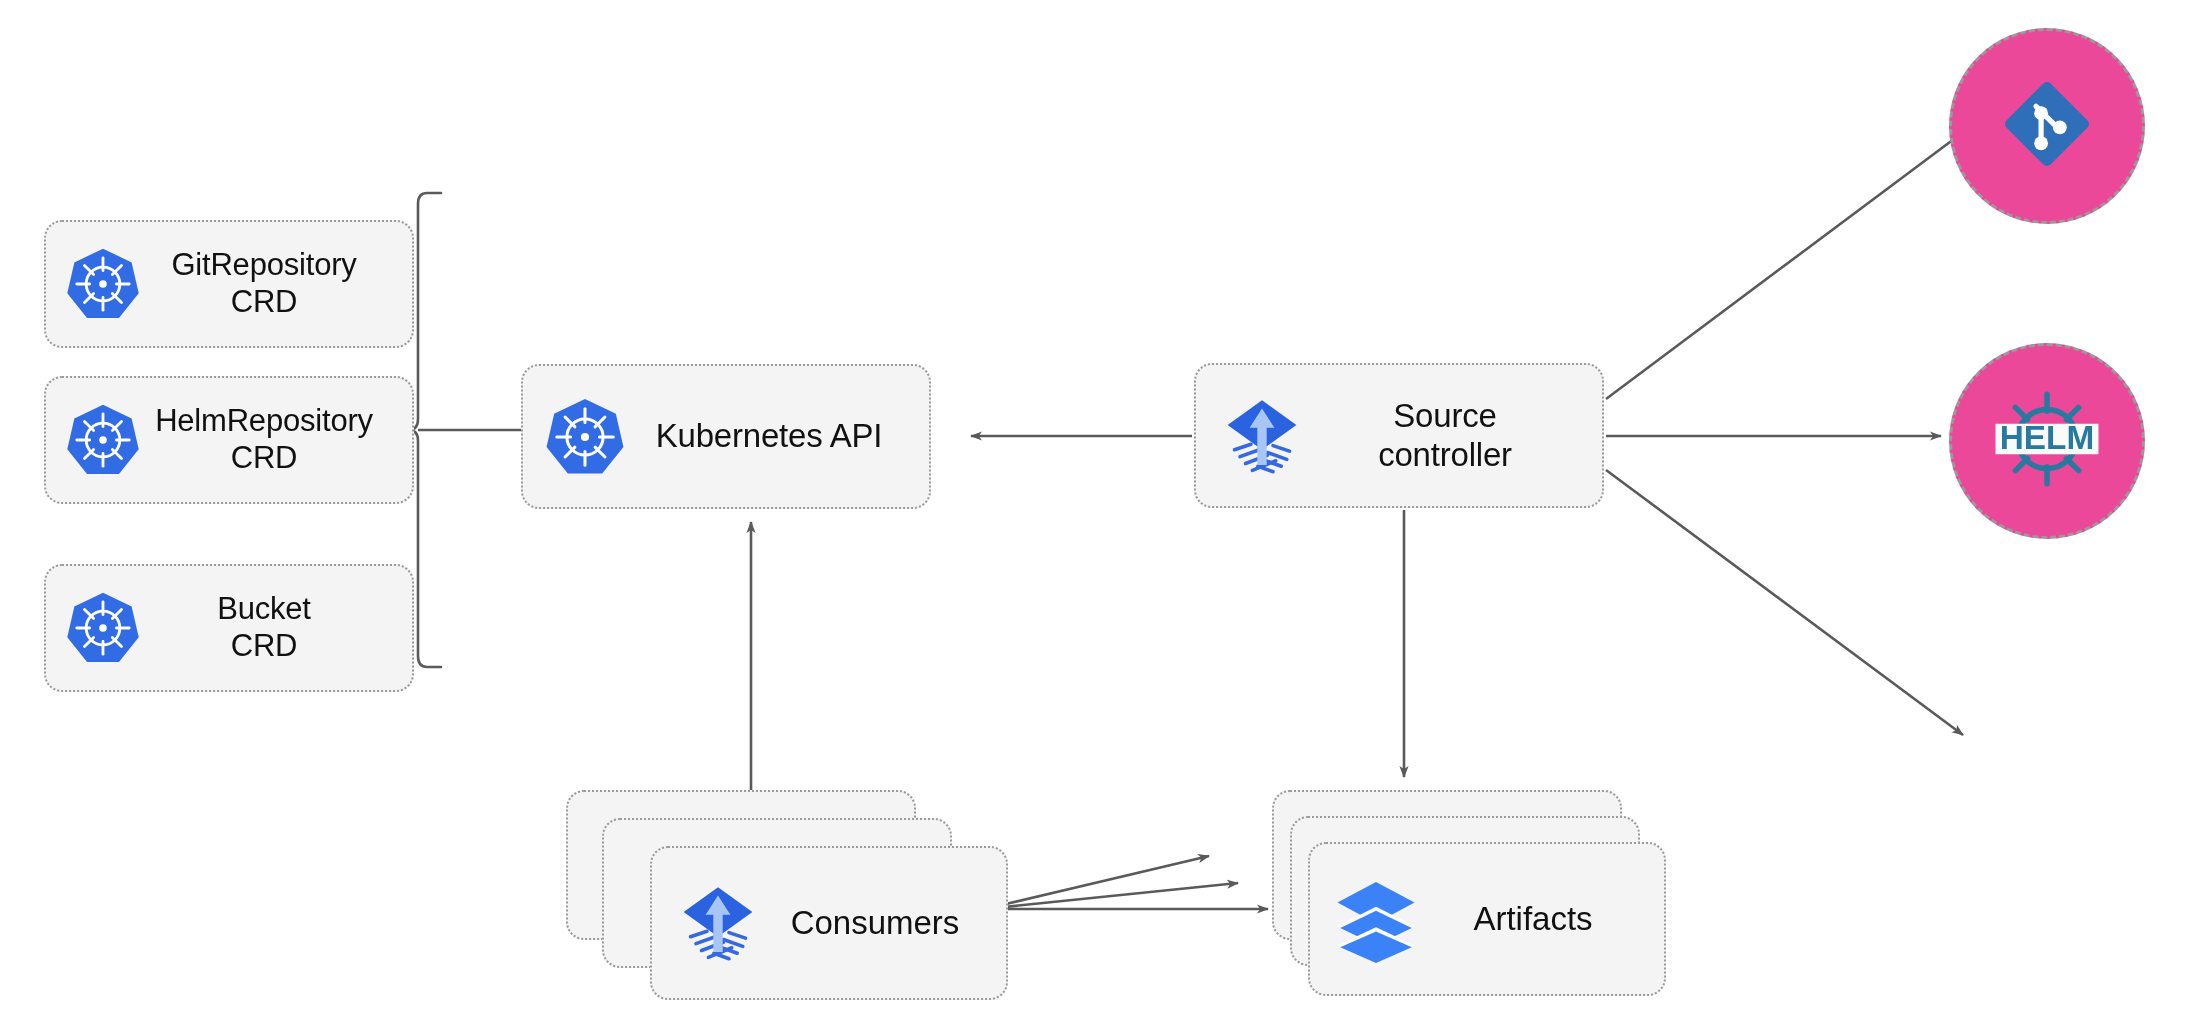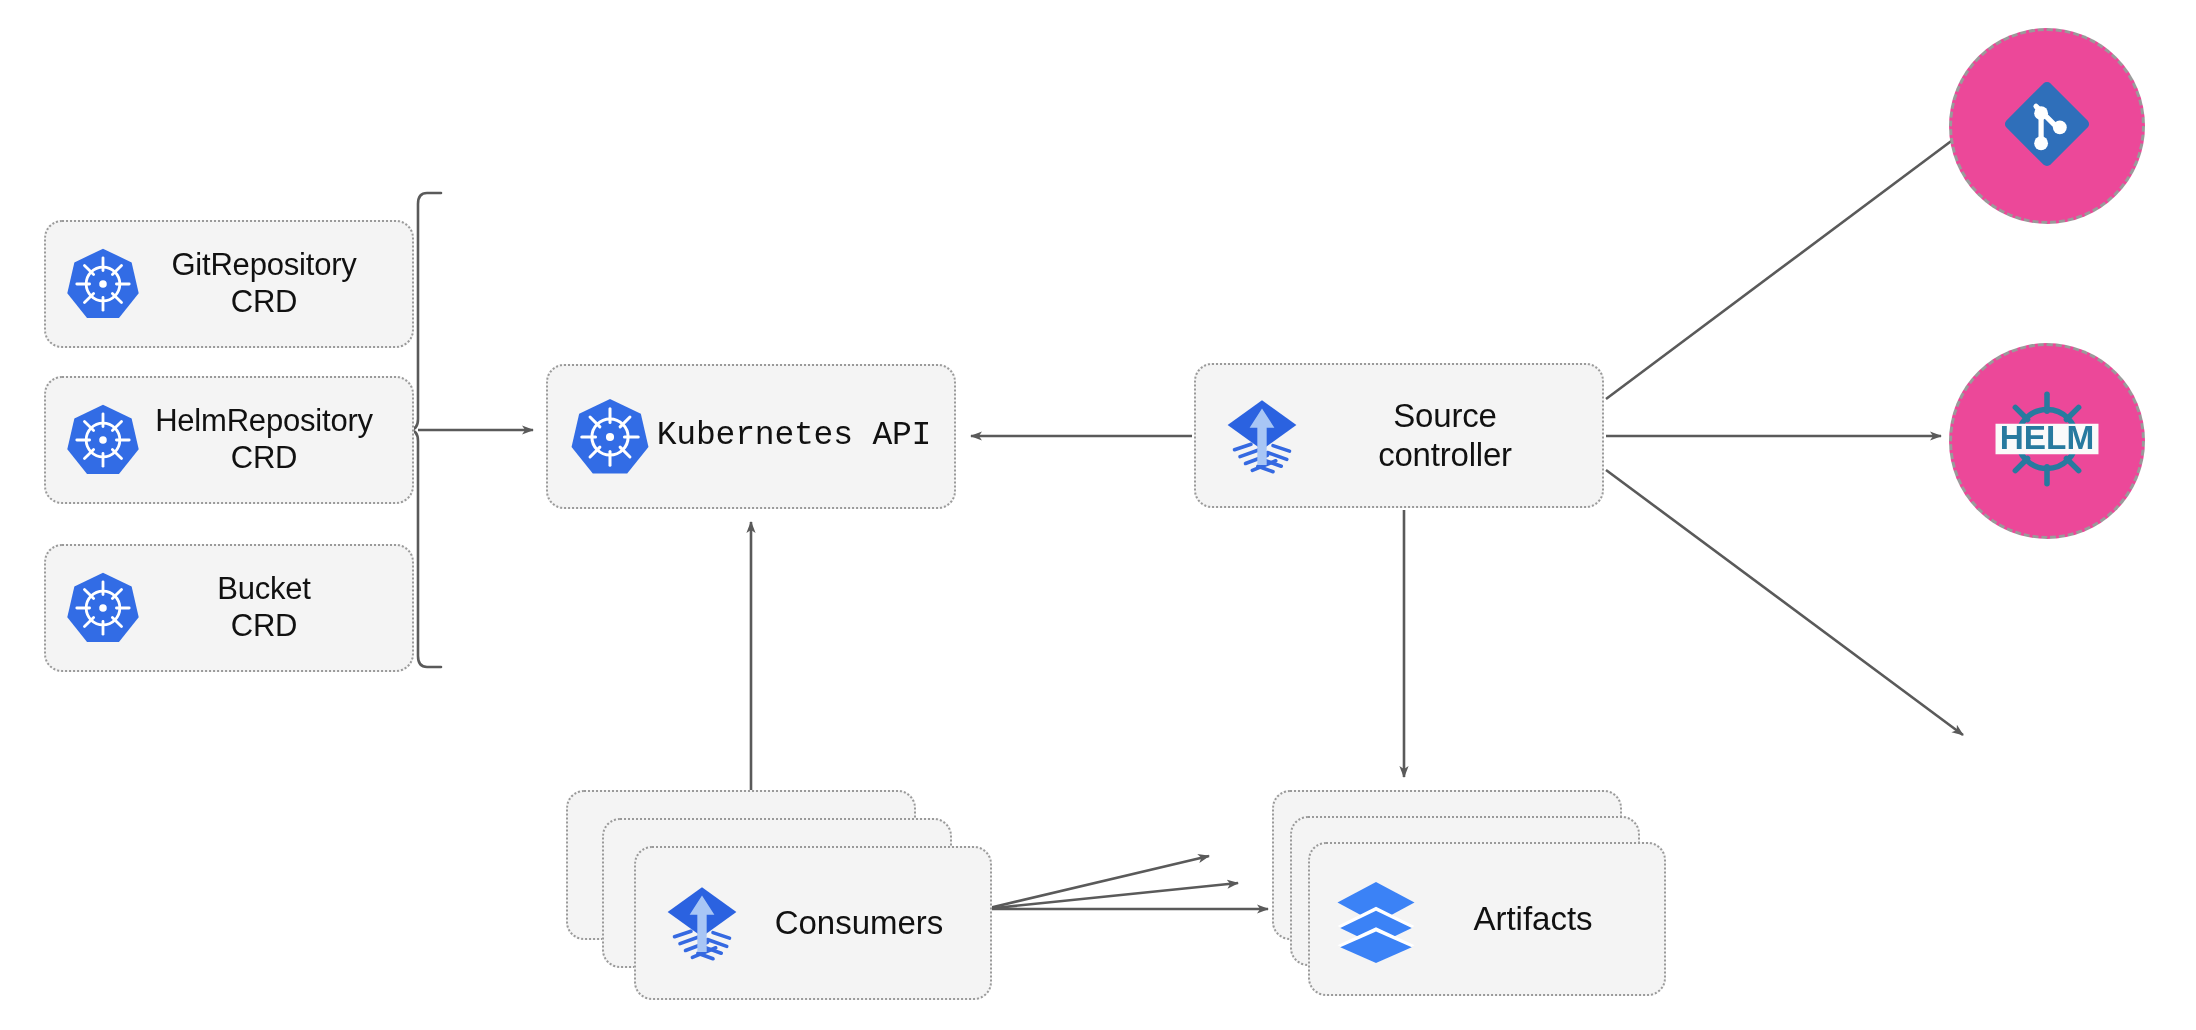--- a/index.html
+++ b/index.html
@@ -58,28 +58,27 @@
     left: 44px;
     width: 370px;
     height: 128px;
     padding: 0 16px 0 18px;
   }
   .crd .ico { width: 78px; height: 78px; }
   .crd .lbl { font-size: 31px; padding-right: 10px; }
 
   #crd-git   { top: 220px; }
   #crd-helm  { top: 376px; }
-  #crd-bucket{ top: 544px; }
+  #crd-bucket{ top: 564px; }
 
   
   #k8s-api {
-    left: 546px; top: 364px;
+    left: 521px; top: 364px;
     width: 410px; height: 145px;
     padding: 0 18px 0 20px;
-    font-family: Liberation Mono, monospace;
   }
   #k8s-api .ico { width: 84px; height: 84px; }
   #k8s-api .lbl { font-size: 33px; }
 
   
   #source-controller {
     left: 1194px; top: 363px;
     width: 410px; height: 145px;
     padding: 0 18px 0 22px;
   }
@@ -270,21 +269,21 @@
         <path d="M32 12 L41 26 L35.4 26 L35.4 53 L28.6 53 L28.6 26 L23 26 Z" fill="#a8c6f5"></path>
       </svg>
     </span>
     <span class="lbl">Source
 controller</span>
   </div>
 
   <div class="stack" id="consumers">
     <div class="sheet" style="left:0; top:0; width:350px; height:150px;"></div>
     <div class="sheet" style="left:36px; top:28px; width:350px; height:150px;"></div>
-    <div class="front" style="left:68px; top:56px; width:358px; height:154px;">
+    <div class="front" style="left:84px; top:56px; width:358px; height:154px;">
       <span class="ico">
         <svg width="88" height="88" viewBox="0 0 64 64" xmlns="http://www.w3.org/2000/svg">
           <path d="M32 6 L57 24 L32 42 L7 24 Z" fill="#2b62e0"></path>
           <g stroke="#2b62e0" stroke-width="2.6" stroke-linecap="round" fill="none" opacity="0.95">
             <path d="M12 42 L24 38"></path>
             <path d="M16 47 L30 42"></path>
             <path d="M20 52 L36 46"></path>
             <path d="M25 57 L42 50"></path>
             <path d="M40 39 L52 43"></path>
             <path d="M36 44 L50 49"></path>

